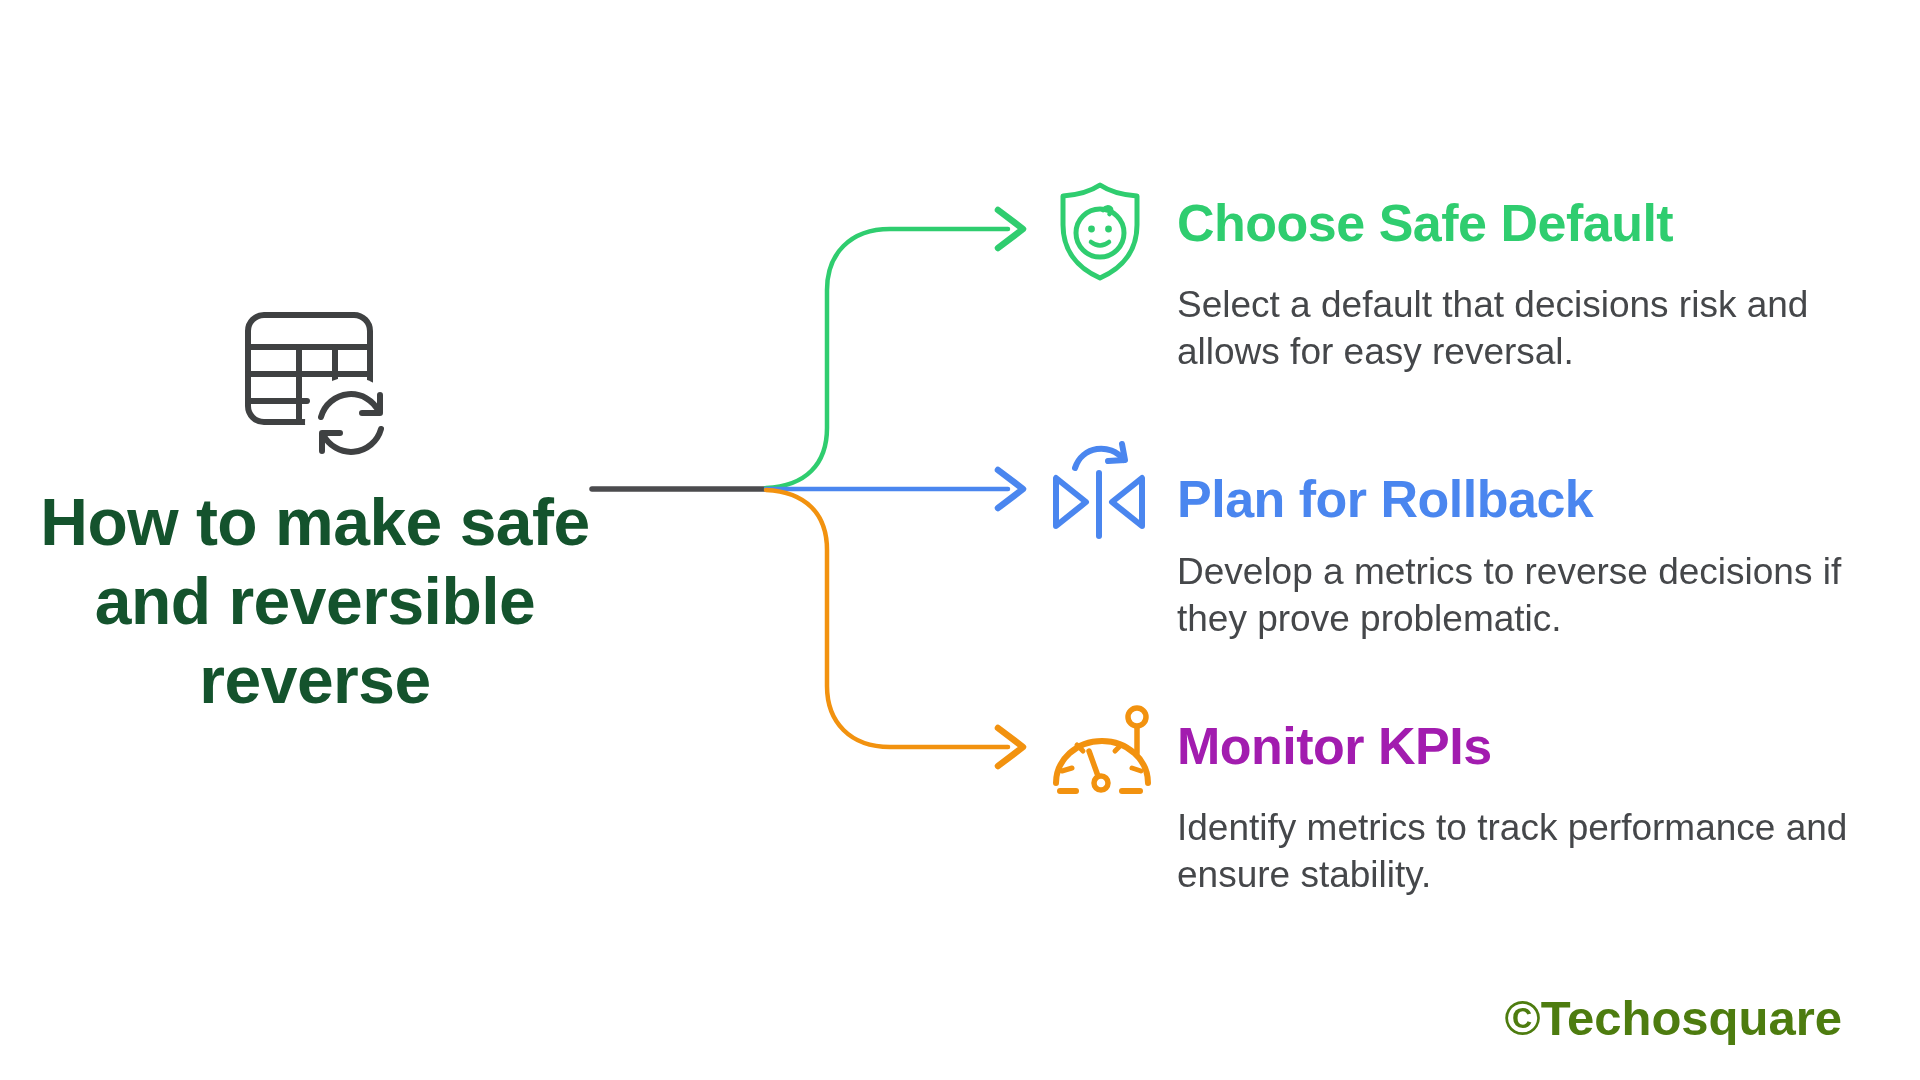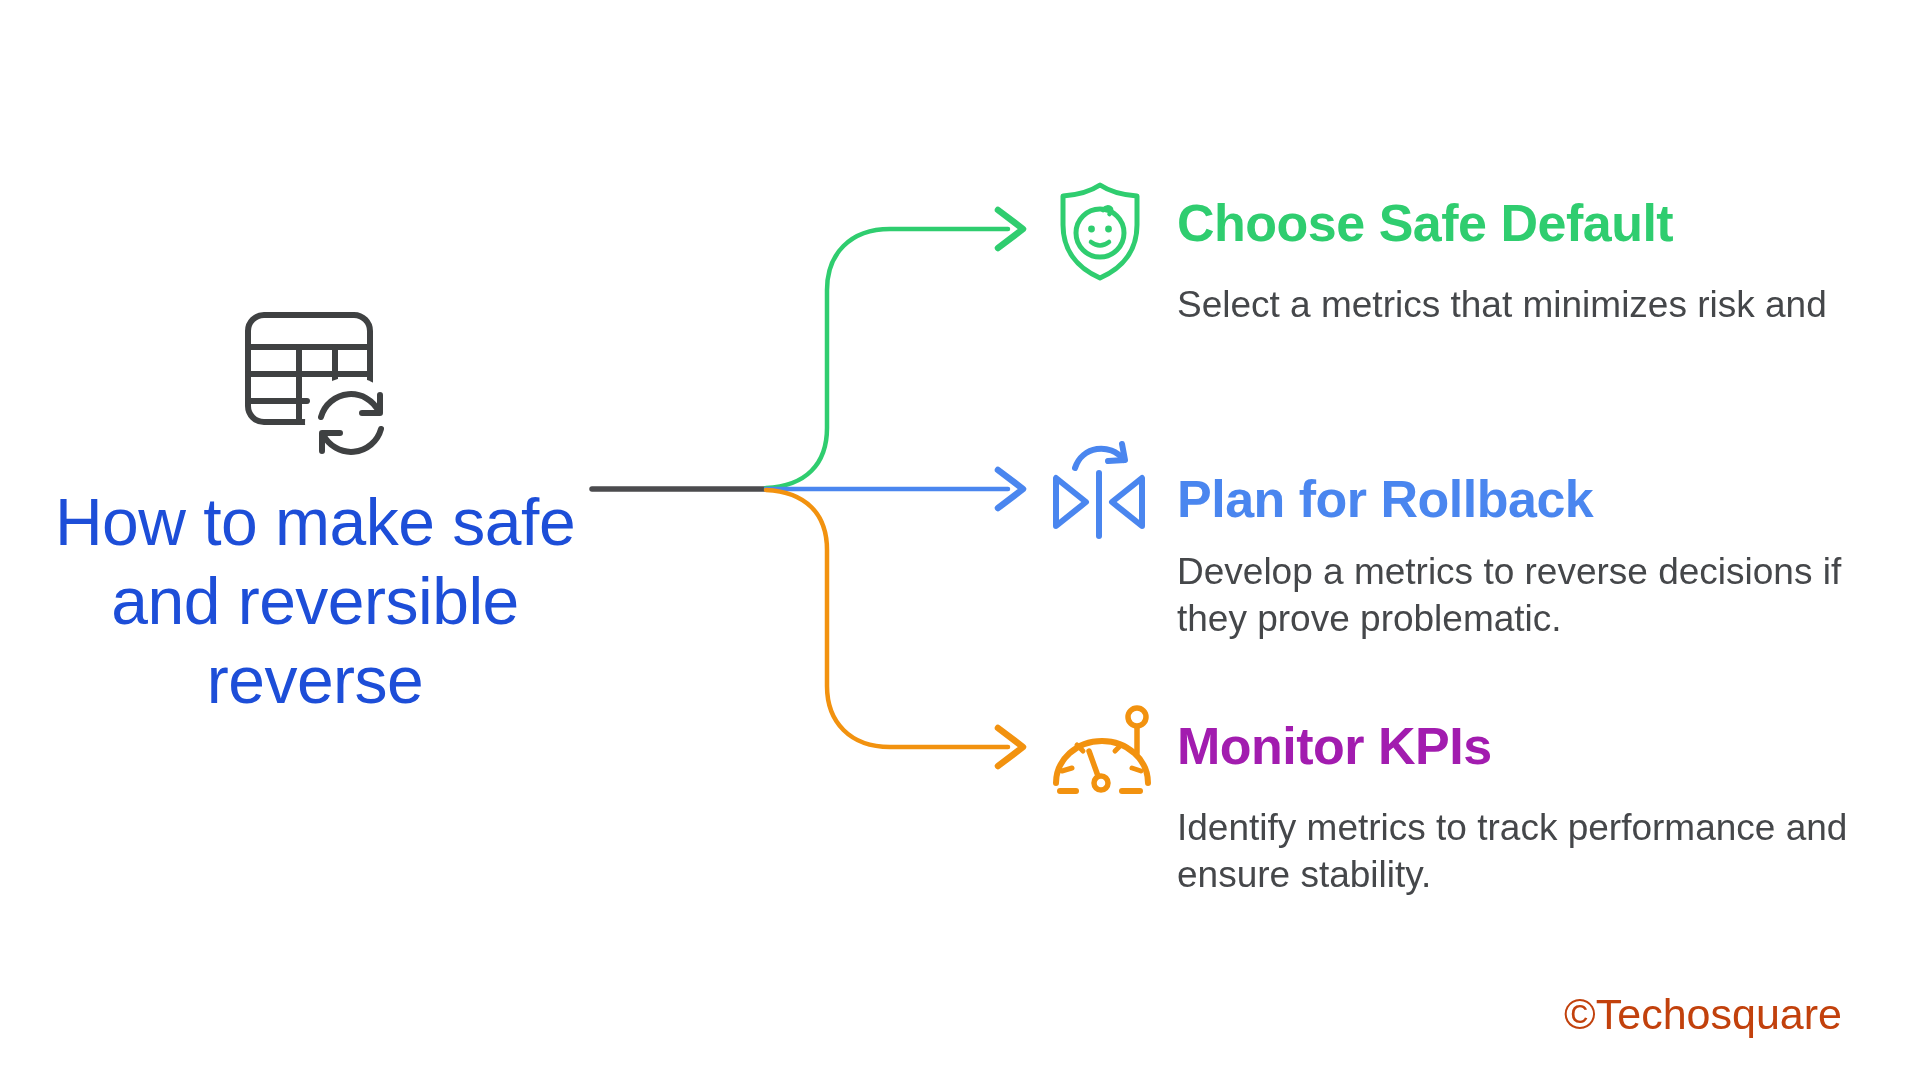--- a/index.html
+++ b/index.html
@@ -4,36 +4,36 @@
 <style>
   html,body{margin:0;padding:0;background:#ffffff;}
   #stage{
     position:relative;width:1920px;height:1080px;background:#ffffff;overflow:hidden;
     font-family:"Liberation Sans", sans-serif;
   }
   .abs{position:absolute;}
   
   .topic-title{
     left:30px;top:483px;width:570px;text-align:center;
-    font-weight:400;font-size:66px;line-height:79px;color:#1d4ed8;
+    font-weight:700;font-size:66px;line-height:79px;color:#14532d;
     letter-spacing:-0.5px;
   }
   
   .branch-heading{font-weight:700;font-size:52px;line-height:1.05;letter-spacing:-0.5px;}
   .branch-heading.green{color:#2fcd6f;left:1177px;top:196px;text-align:center;}
   .branch-heading.blue{color:#4a86ef;left:1177px;top:472px;}
   .branch-heading.orange{color:#a21caf;left:1177px;top:719px;}
   
   .branch-desc{font-weight:400;font-size:37px;line-height:47px;color:#45474a;white-space:nowrap;}
   .branch-desc.green{left:1177px;top:281px;}
   .branch-desc.blue{left:1177px;top:548px;}
   .branch-desc.orange{left:1177px;top:804px;}
   
   .watermark{
-    right:78px;top:990px;font-size:43px;font-weight:400;color:#c2410c;
+    right:78px;top:990px;font-size:49px;font-weight:700;color:#4d7c0f;
   }
   svg{display:block;}
 </style>
 </head>
 <body>
 
 <div id="stage">
 
   <svg class="abs" style="left:0;top:0;" width="1920" height="1080" viewBox="0 0 1920 1080" fill="none" stroke-linecap="round" stroke-linejoin="round">
 
@@ -72,21 +72,22 @@
   <svg class="abs" style="left:1048px;top:181px;" width="104" height="104" viewBox="0 0 104 104" fill="none" stroke="#2fcd6f" stroke-width="5" stroke-linecap="round" stroke-linejoin="round">
     <path d="M52 4 C61 10 75 14 89 15 L89 44 C89 69 75 87 52 97 C29 87 15 69 15 44 L15 15 C29 14 43 10 52 4 Z"></path>
     <circle cx="52" cy="52" r="24"></circle>
     <circle cx="43.5" cy="48" r="3.4" fill="#2fcd6f" stroke="none"></circle>
     <circle cx="60.5" cy="48" r="3.4" fill="#2fcd6f" stroke="none"></circle>
     <path d="M43 61 Q52 68 61 61" stroke-width="4.5"></path>
     <path d="M55 29 C60 23.5 66.5 27.5 61.5 33" stroke-width="4.5"></path>
   </svg>
   <div class="abs branch-heading green">Choose Safe Default</div>
   <div class="abs branch-desc green">
-    <div>Select a metrics that minimizes risk and</div>
+    <div>Select a default that decisions risk and</div>
+    <div>allows for easy reversal.</div>
   </div>
 
   <svg class="abs" style="left:1046px;top:440px;" width="114" height="104" viewBox="0 0 114 104" fill="none" stroke="#4a86ef" stroke-width="6" stroke-linecap="round" stroke-linejoin="round">
     <path d="M10 38 L10 86 L40 62 Z"></path>
     <path d="M96 38 L96 86 L66 62 Z"></path>
     <path d="M53 33 V96"></path>
     <path d="M29 28 C36 6 64 2 78 20"></path>
     <path d="M76 4 L79 20 L62 21"></path>
   </svg>
   <div class="abs branch-heading blue">Plan for Rollback</div>

